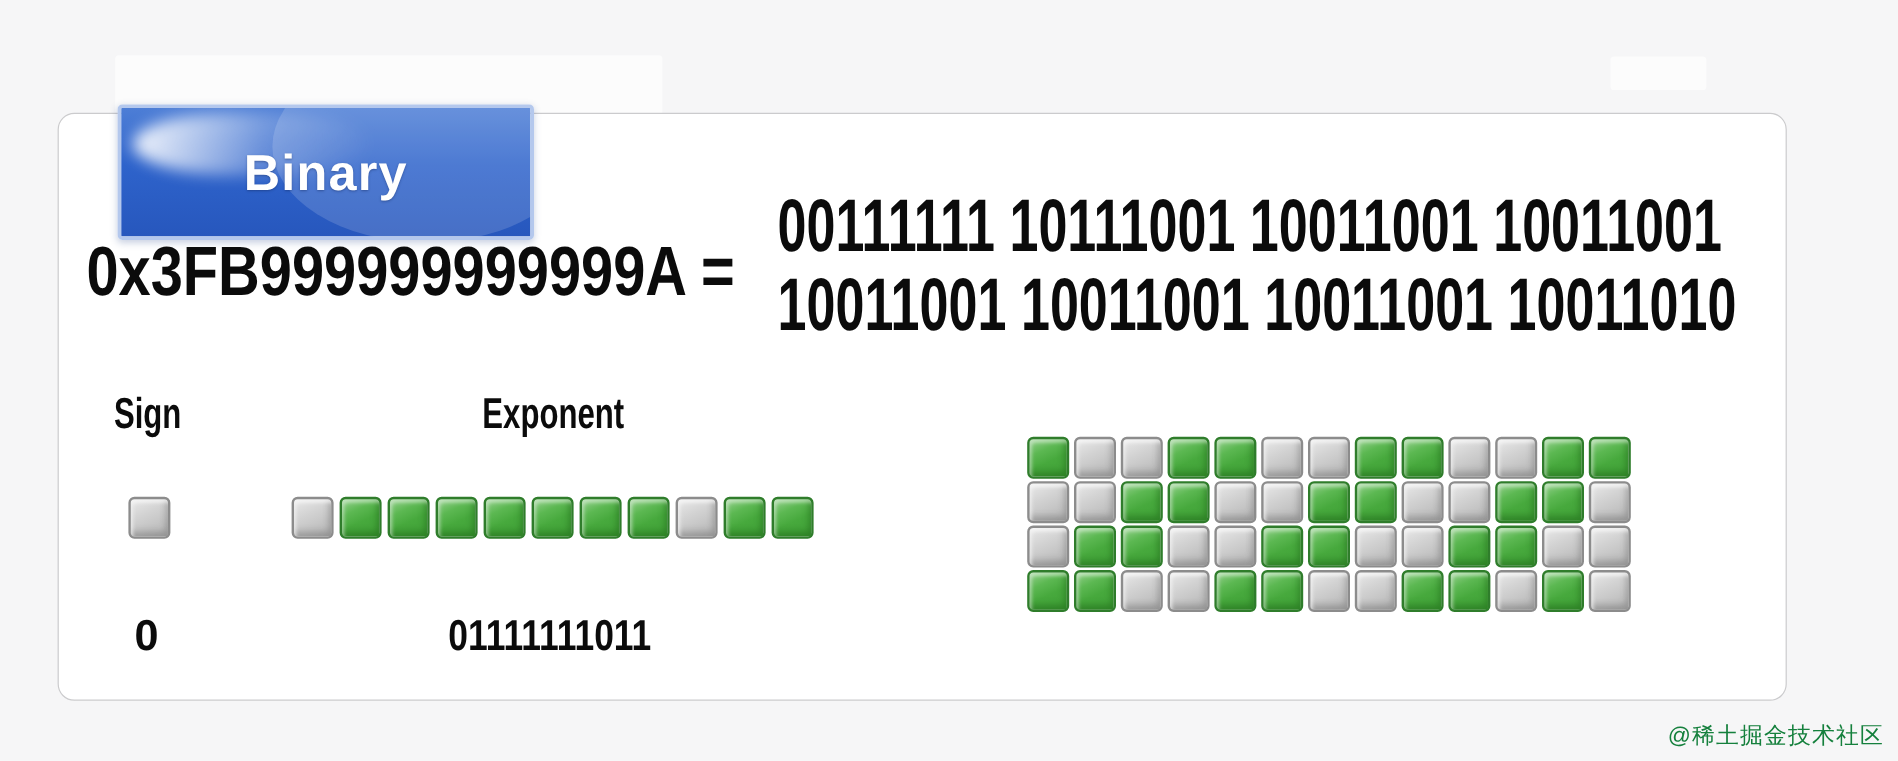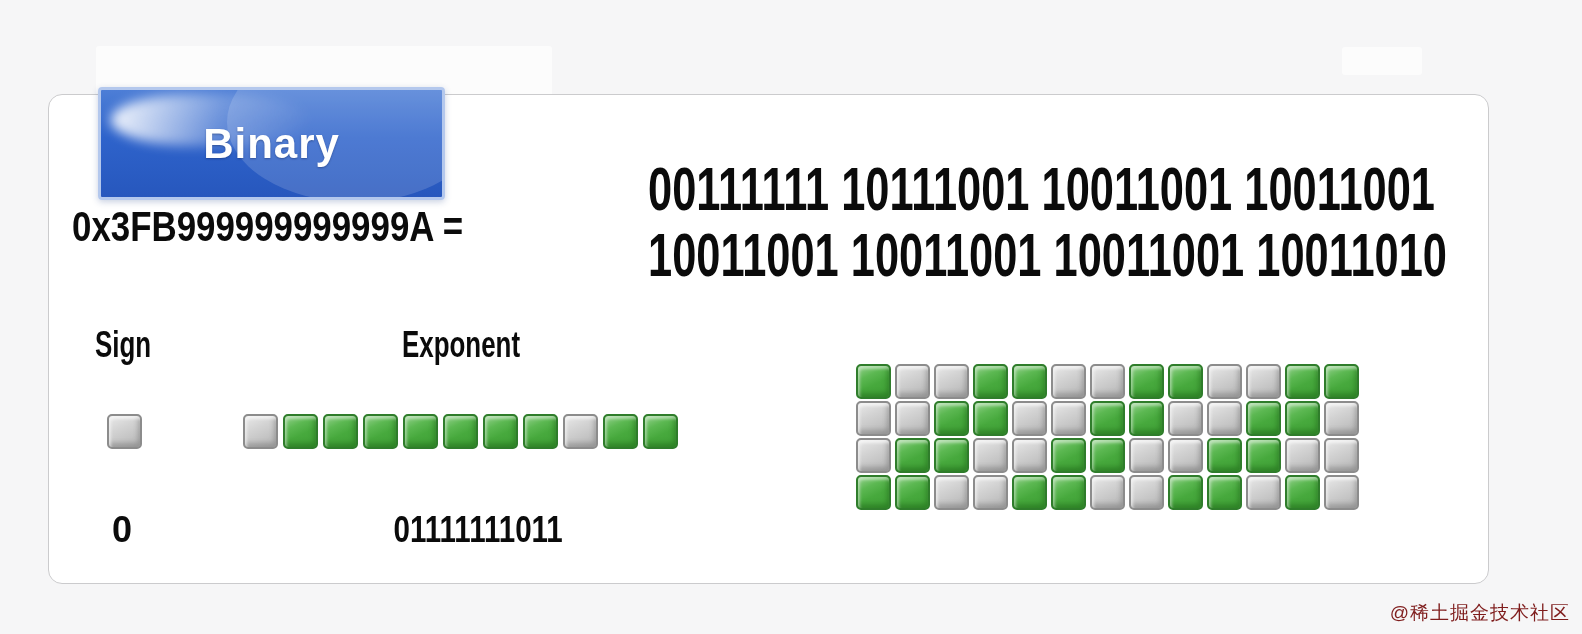--- a/index.html
+++ b/index.html
@@ -46,21 +46,21 @@
   .badge .label{
     position:relative;z-index:2;color:#ffffff;font-size:42px;font-weight:700;
     text-shadow:0 1px 2px rgba(20,40,90,.45);letter-spacing:1px;
   }
 
   .bold{font-weight:700;color:#0b0b0b;}
 
   
   .hex-line{
     position:absolute;left:72px;top:196px;height:62px;line-height:62px;
-    font-size:42px;white-space:nowrap;
+    font-size:58px;white-space:nowrap;
   }
   .hex-line .cond{display:inline-block;transform:scaleX(.83);transform-origin:left center;}
   .bin-block{
     position:absolute;left:648px;top:156px;font-size:62px;line-height:66px;white-space:nowrap;
   }
   .bin-block .cond{display:inline-block;transform:scaleX(.70);transform-origin:left center;}
 
   
   .sec-label{
     position:absolute;top:328px;height:34px;line-height:34px;
@@ -93,28 +93,28 @@
   }
 
   
   .val{
     position:absolute;top:510px;height:40px;
     display:flex;align-items:center;justify-content:center;
     font-size:36px;font-weight:700;color:#0b0b0b;
   }
   .val .cond{display:inline-block;white-space:nowrap;transform-origin:center center;}
   .val.sign{left:62px;width:120px;}
-  .val.exponent{left:358px;width:240px;}
+  .val.exponent{left:338px;width:240px;}
   .val.exponent .cond{transform:scaleX(.82);}
   .val.mantissa{left:772px;width:680px;}
   .val.mantissa .cond{transform:scaleX(.70);}
 
   .watermark{
     position:absolute;right:12px;bottom:8px;
-    font-size:19px;color:#7f1d1d;letter-spacing:1px;
+    font-size:19px;color:#15803d;letter-spacing:1px;
   }
 </style>
 </head>
 <body>
 
 <div id="screen">
 
   <div class="artifact a1"></div>
   <div class="artifact a2"></div>
 

